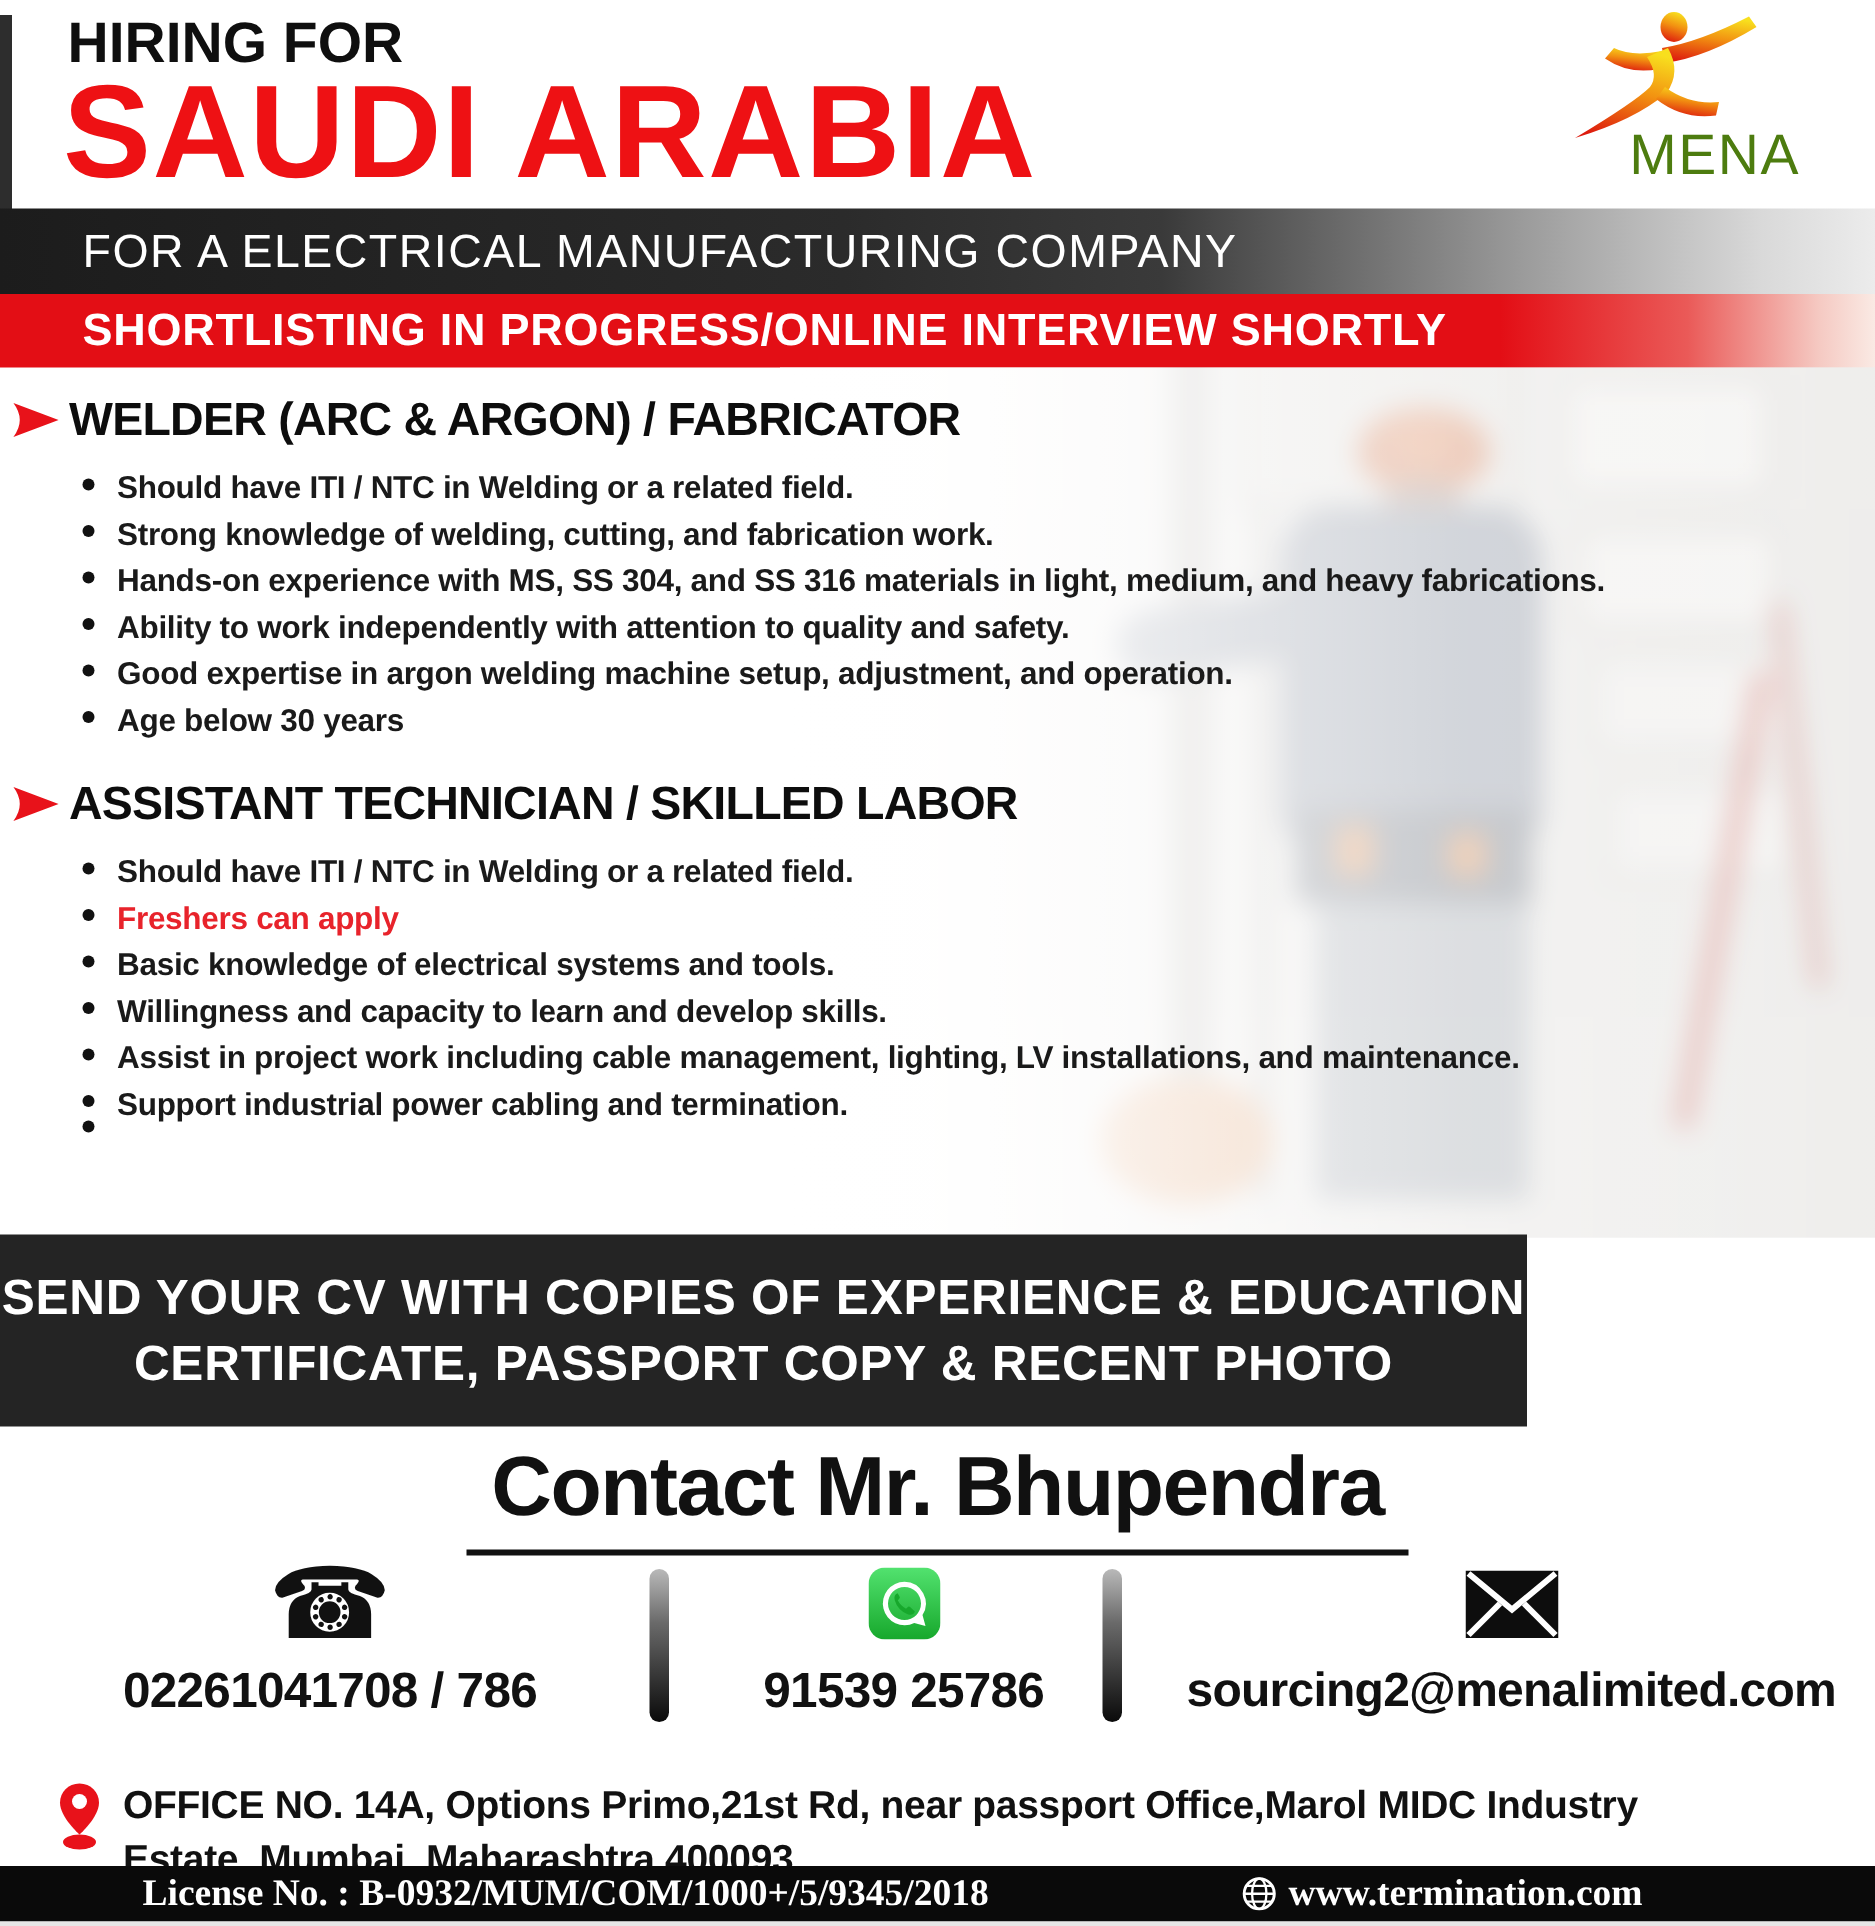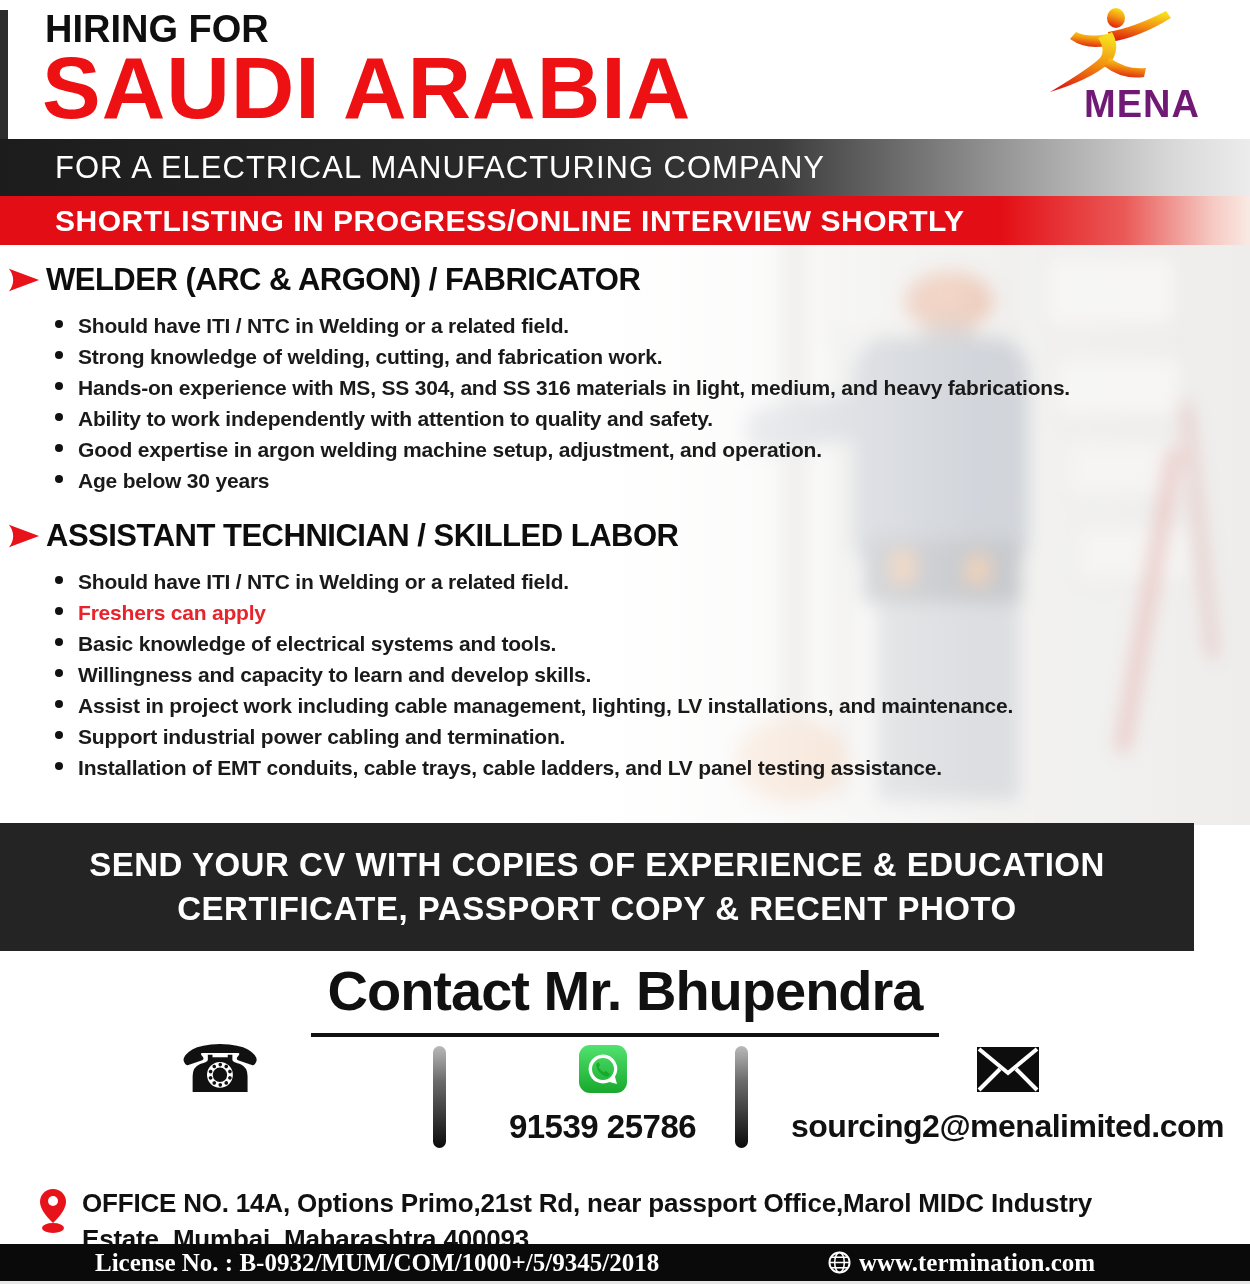--- a/index.html
+++ b/index.html
@@ -6,21 +6,21 @@
   .poster{
     position:relative;width:1250px;height:1284px;overflow:hidden;background:#fff;
     font-family:"Liberation Sans", sans-serif;color:#141414;padding-left:20px;
   }
   
   .left-strip{position:absolute;left:0;top:10px;width:8px;height:130px;background:#2d2d2d;}
   .hiring{position:absolute;left:45px;top:10px;font-size:38px;font-weight:900;color:#0f0f0f;letter-spacing:0;line-height:1.05;}
   .country{position:absolute;left:42px;top:44px;font-size:88px;font-weight:900;color:#ee1114;letter-spacing:1px;line-height:1;}
   .logo{position:absolute;left:1028px;top:8px;width:180px;height:118px;}
   .logo svg{position:absolute;left:10px;top:0;}
-  .logo-text{position:absolute;right:8px;bottom:0;font-size:38px;font-weight:700;color:#701a75;letter-spacing:1px;}
+  .logo-text{position:absolute;right:8px;bottom:0;font-size:38px;font-weight:400;color:#4d7c0f;letter-spacing:1px;}
   .bar-company{position:absolute;left:0;top:139px;width:1250px;height:57px;
     background:linear-gradient(90deg,#1c1c1c 0%,#2b2b2b 45%,#3a3a3a 62%,#9f9f9f 82%,#d9d9d9 94%,#ececec 100%);}
   .bar-company span{position:absolute;left:55px;top:0;line-height:57px;color:#fff;font-size:31px;font-weight:400;letter-spacing:1px;}
   .bar-status{position:absolute;left:0;top:196px;width:1250px;height:49px;
     background:linear-gradient(90deg,#e30e15 0%,#e30e15 80%,#ea5a58 90%,#f5c9c2 97%,#faeae4 100%);}
   .bar-status span{position:absolute;left:55px;top:0;line-height:49px;color:#fff;font-size:30px;font-weight:800;letter-spacing:0.5px;}
   
   .photo{position:absolute;left:520px;top:245px;width:730px;height:580px;overflow:hidden;}
   .photo-inner{position:absolute;inset:-25px;filter:blur(9px);opacity:0.55;}
   .ph{position:absolute;}
@@ -31,21 +31,21 @@
   .job{position:absolute;left:0;width:1250px;z-index:3;}
   .job-head{display:flex;align-items:center;}
   .arrow{margin-left:8px;margin-right:6px;flex:0 0 auto;}
   .job-title{font-size:31px;font-weight:900;color:#0d0d0d;letter-spacing:-0.5px;}
   .bullets{list-style:none;margin:12px 0 0 0;padding:0 0 0 55px;}
   .bullets li{display:flex;align-items:baseline;line-height:31px;font-size:21px;font-weight:700;color:#1a1a1a;letter-spacing:-0.2px;}
   .dot{flex:0 0 auto;width:8px;height:8px;border-radius:50%;background:#111;margin-right:15px;position:relative;top:-5px;}
   .bullets li.red, .bullets li.red .dot{color:#e8232b;}
   .bullets li.red .dot{background:#111;}
   
-  .cv-banner{position:absolute;left:0;top:823px;width:1194px;height:128px;background:#242424;z-index:4;
+  .cv-banner{position:absolute;left:0;top:823px;width:1018px;height:128px;background:#242424;z-index:4;
     display:flex;flex-direction:column;justify-content:center;align-items:center;gap:6px;}
   .cv-banner div{color:#fff;font-size:33px;font-weight:800;letter-spacing:0.5px;text-align:center;}
   
   .contact-heading-wrap{position:absolute;left:0;top:958px;width:1250px;text-align:center;z-index:4;}
   .contact-heading{display:inline-block;font-size:56px;font-weight:900;color:#111;letter-spacing:-1px;
     padding:0 16px 10px 16px;border-bottom:4px solid #111;}
   .contact-row{position:absolute;left:0;top:1038px;width:1250px;height:120px;z-index:4;}
   .cgroup{position:absolute;text-align:center;}
   .cgroup .cicon{height:62px;display:flex;align-items:center;justify-content:center;}
   .cnumber{margin-top:8px;font-size:33px;font-weight:800;color:#111;letter-spacing:-0.5px;white-space:nowrap;}
@@ -186,39 +186,39 @@
       <li>
           <span class="dot"></span>
           <span>Assist in project work including cable management, lighting, LV installations, and maintenance.</span>
         </li>
       <li>
           <span class="dot"></span>
           <span>Support industrial power cabling and termination.</span>
         </li>
       <li>
           <span class="dot"></span>
-          <span>Installation of EMT conduits, cable trays, cable ladders, and LV panel testing assistance.</span>
         </li>
     </ul>
   </div>
 
   <div class="cv-banner">
     <div>SEND YOUR CV WITH COPIES OF EXPERIENCE &amp; EDUCATION</div>
     <div>CERTIFICATE, PASSPORT COPY &amp; RECENT PHOTO</div>
   </div>
 
   <div class="contact-heading-wrap">
     <span class="contact-heading">Contact Mr. Bhupendra</span>
   </div>
 
   <div class="contact-row">
     <div class="cgroup" style="left:35px;width:370px;">
       <div class="cicon">
           <span class="phone-glyph">☎</span>
         </div>
+      <div class="cnumber">02261041708 / 786</div>
     </div>
 
     <div class="divider" style="left:433px;"></div>
 
     <div class="cgroup" style="left:455px;width:295px;">
       <div class="cicon">
         <svg width="48" height="48" viewBox="0 0 48 48">
           <defs>
             <linearGradient id="wg" x1="0" y1="0" x2="0" y2="1">
               <stop offset="0" stop-color="#52e26f"></stop>

